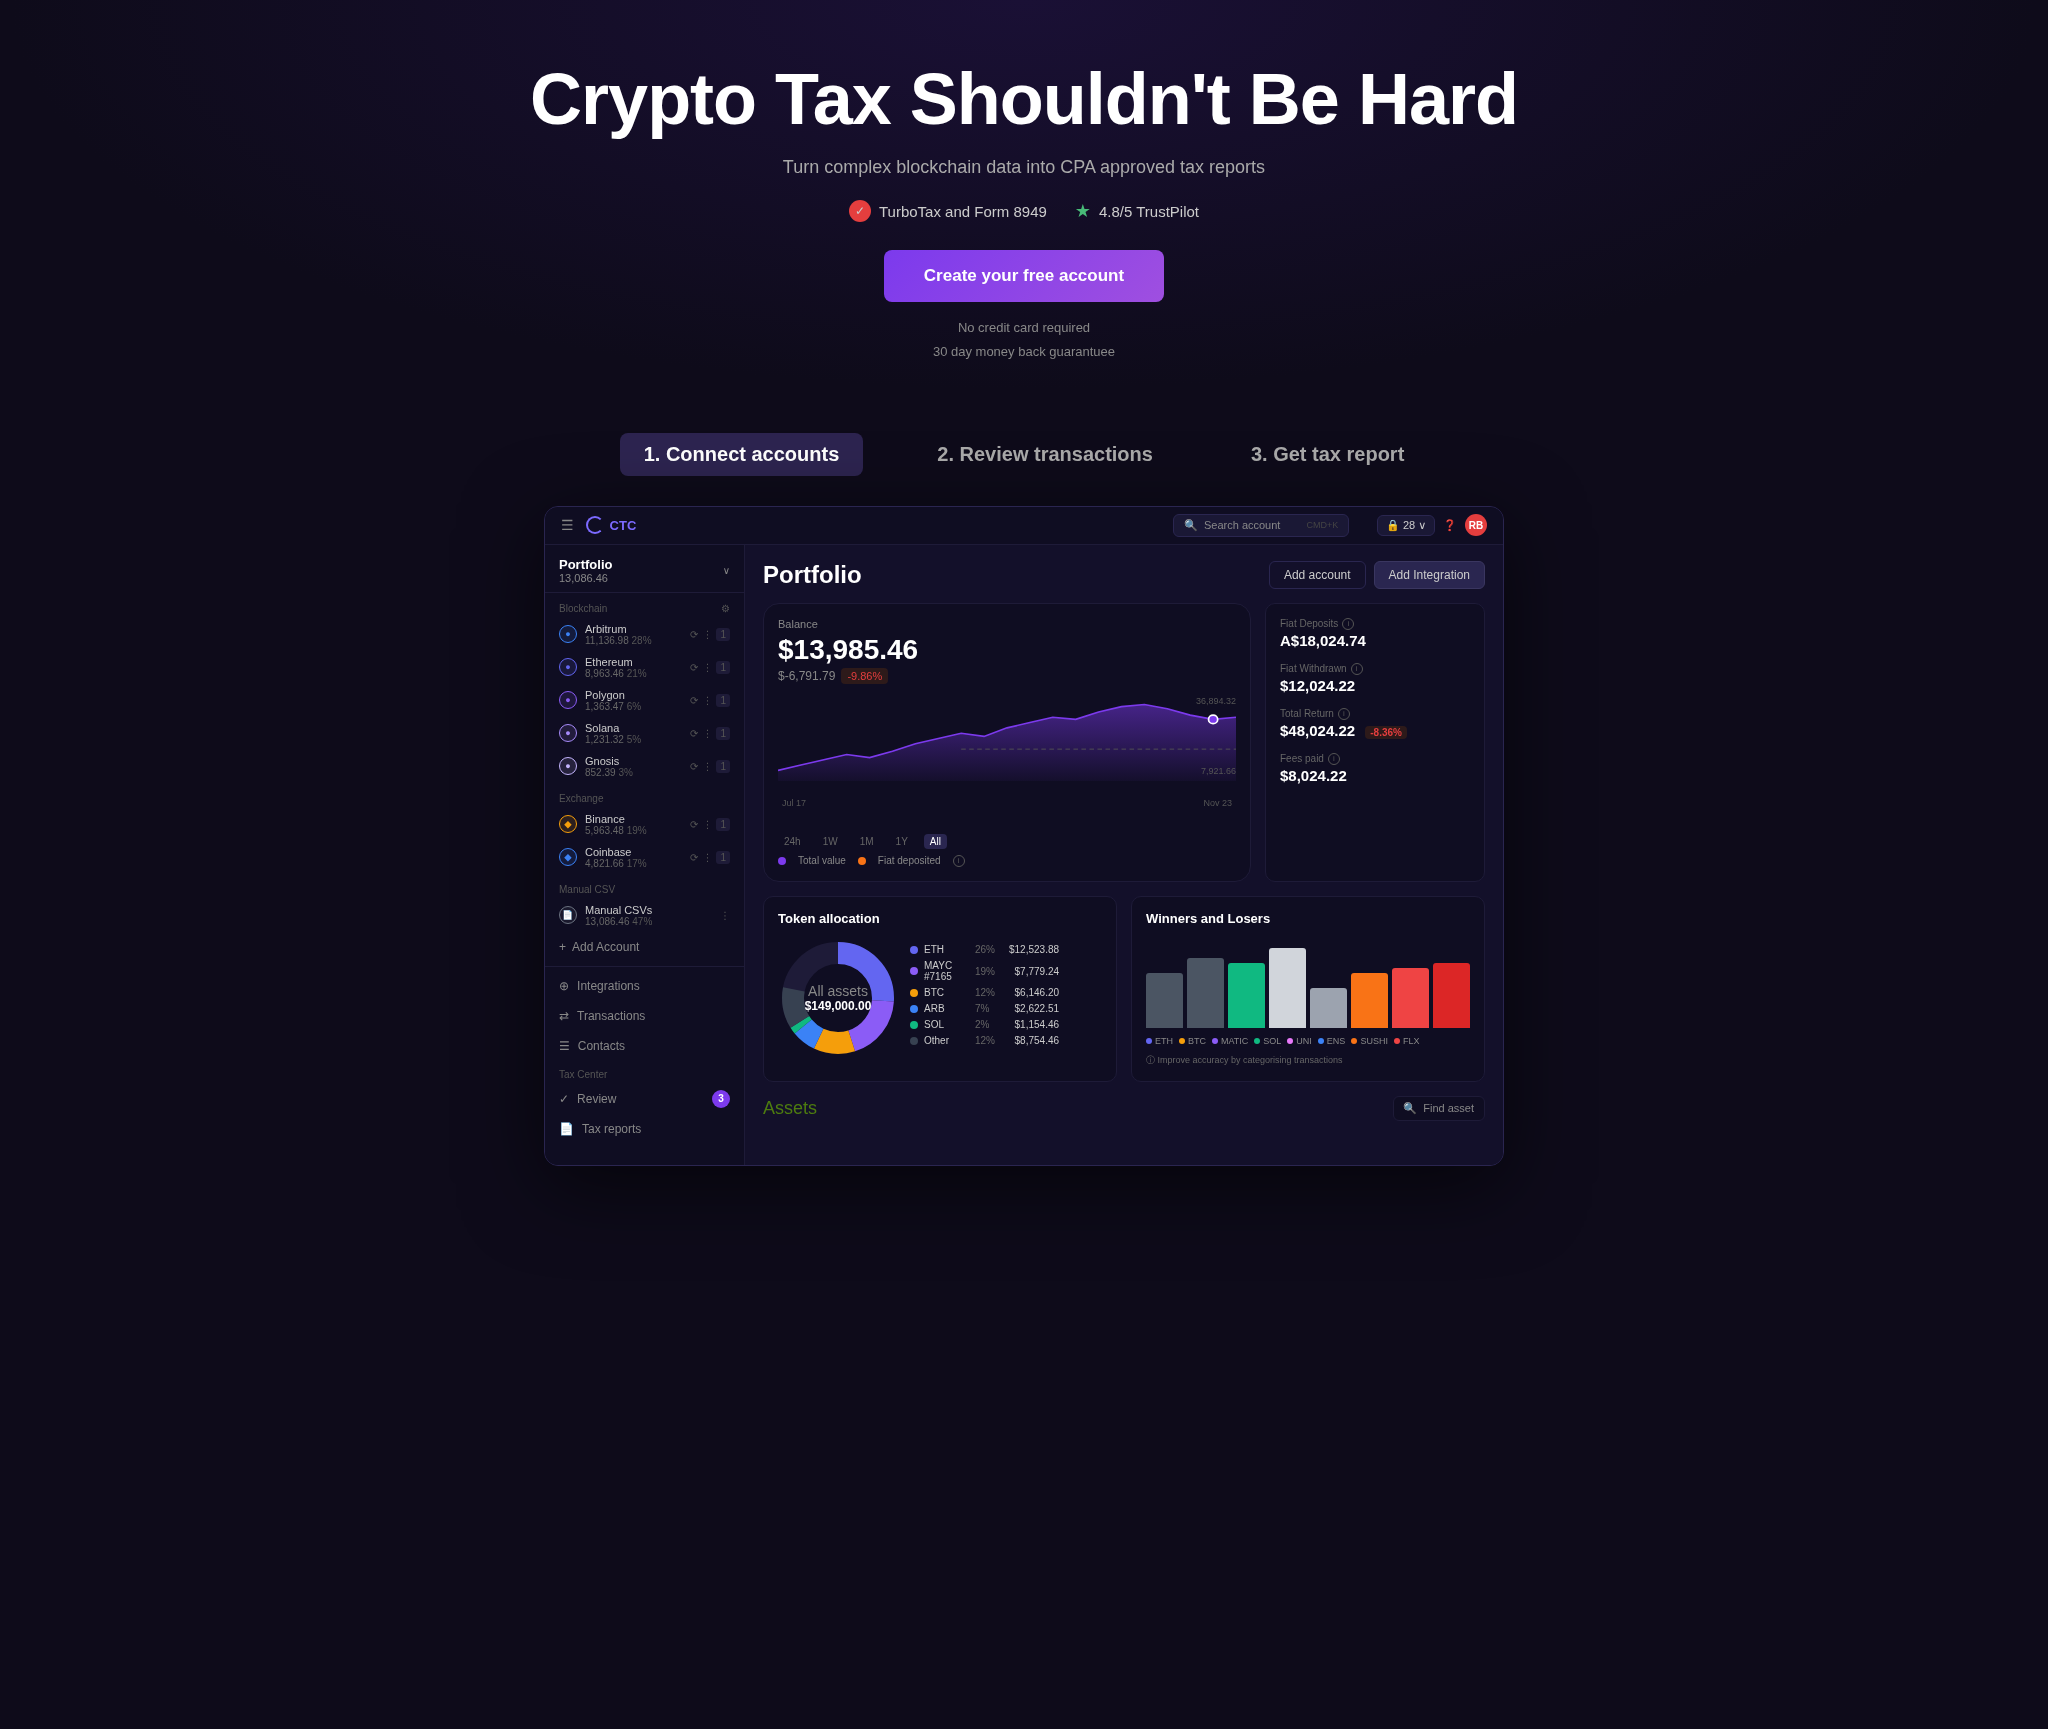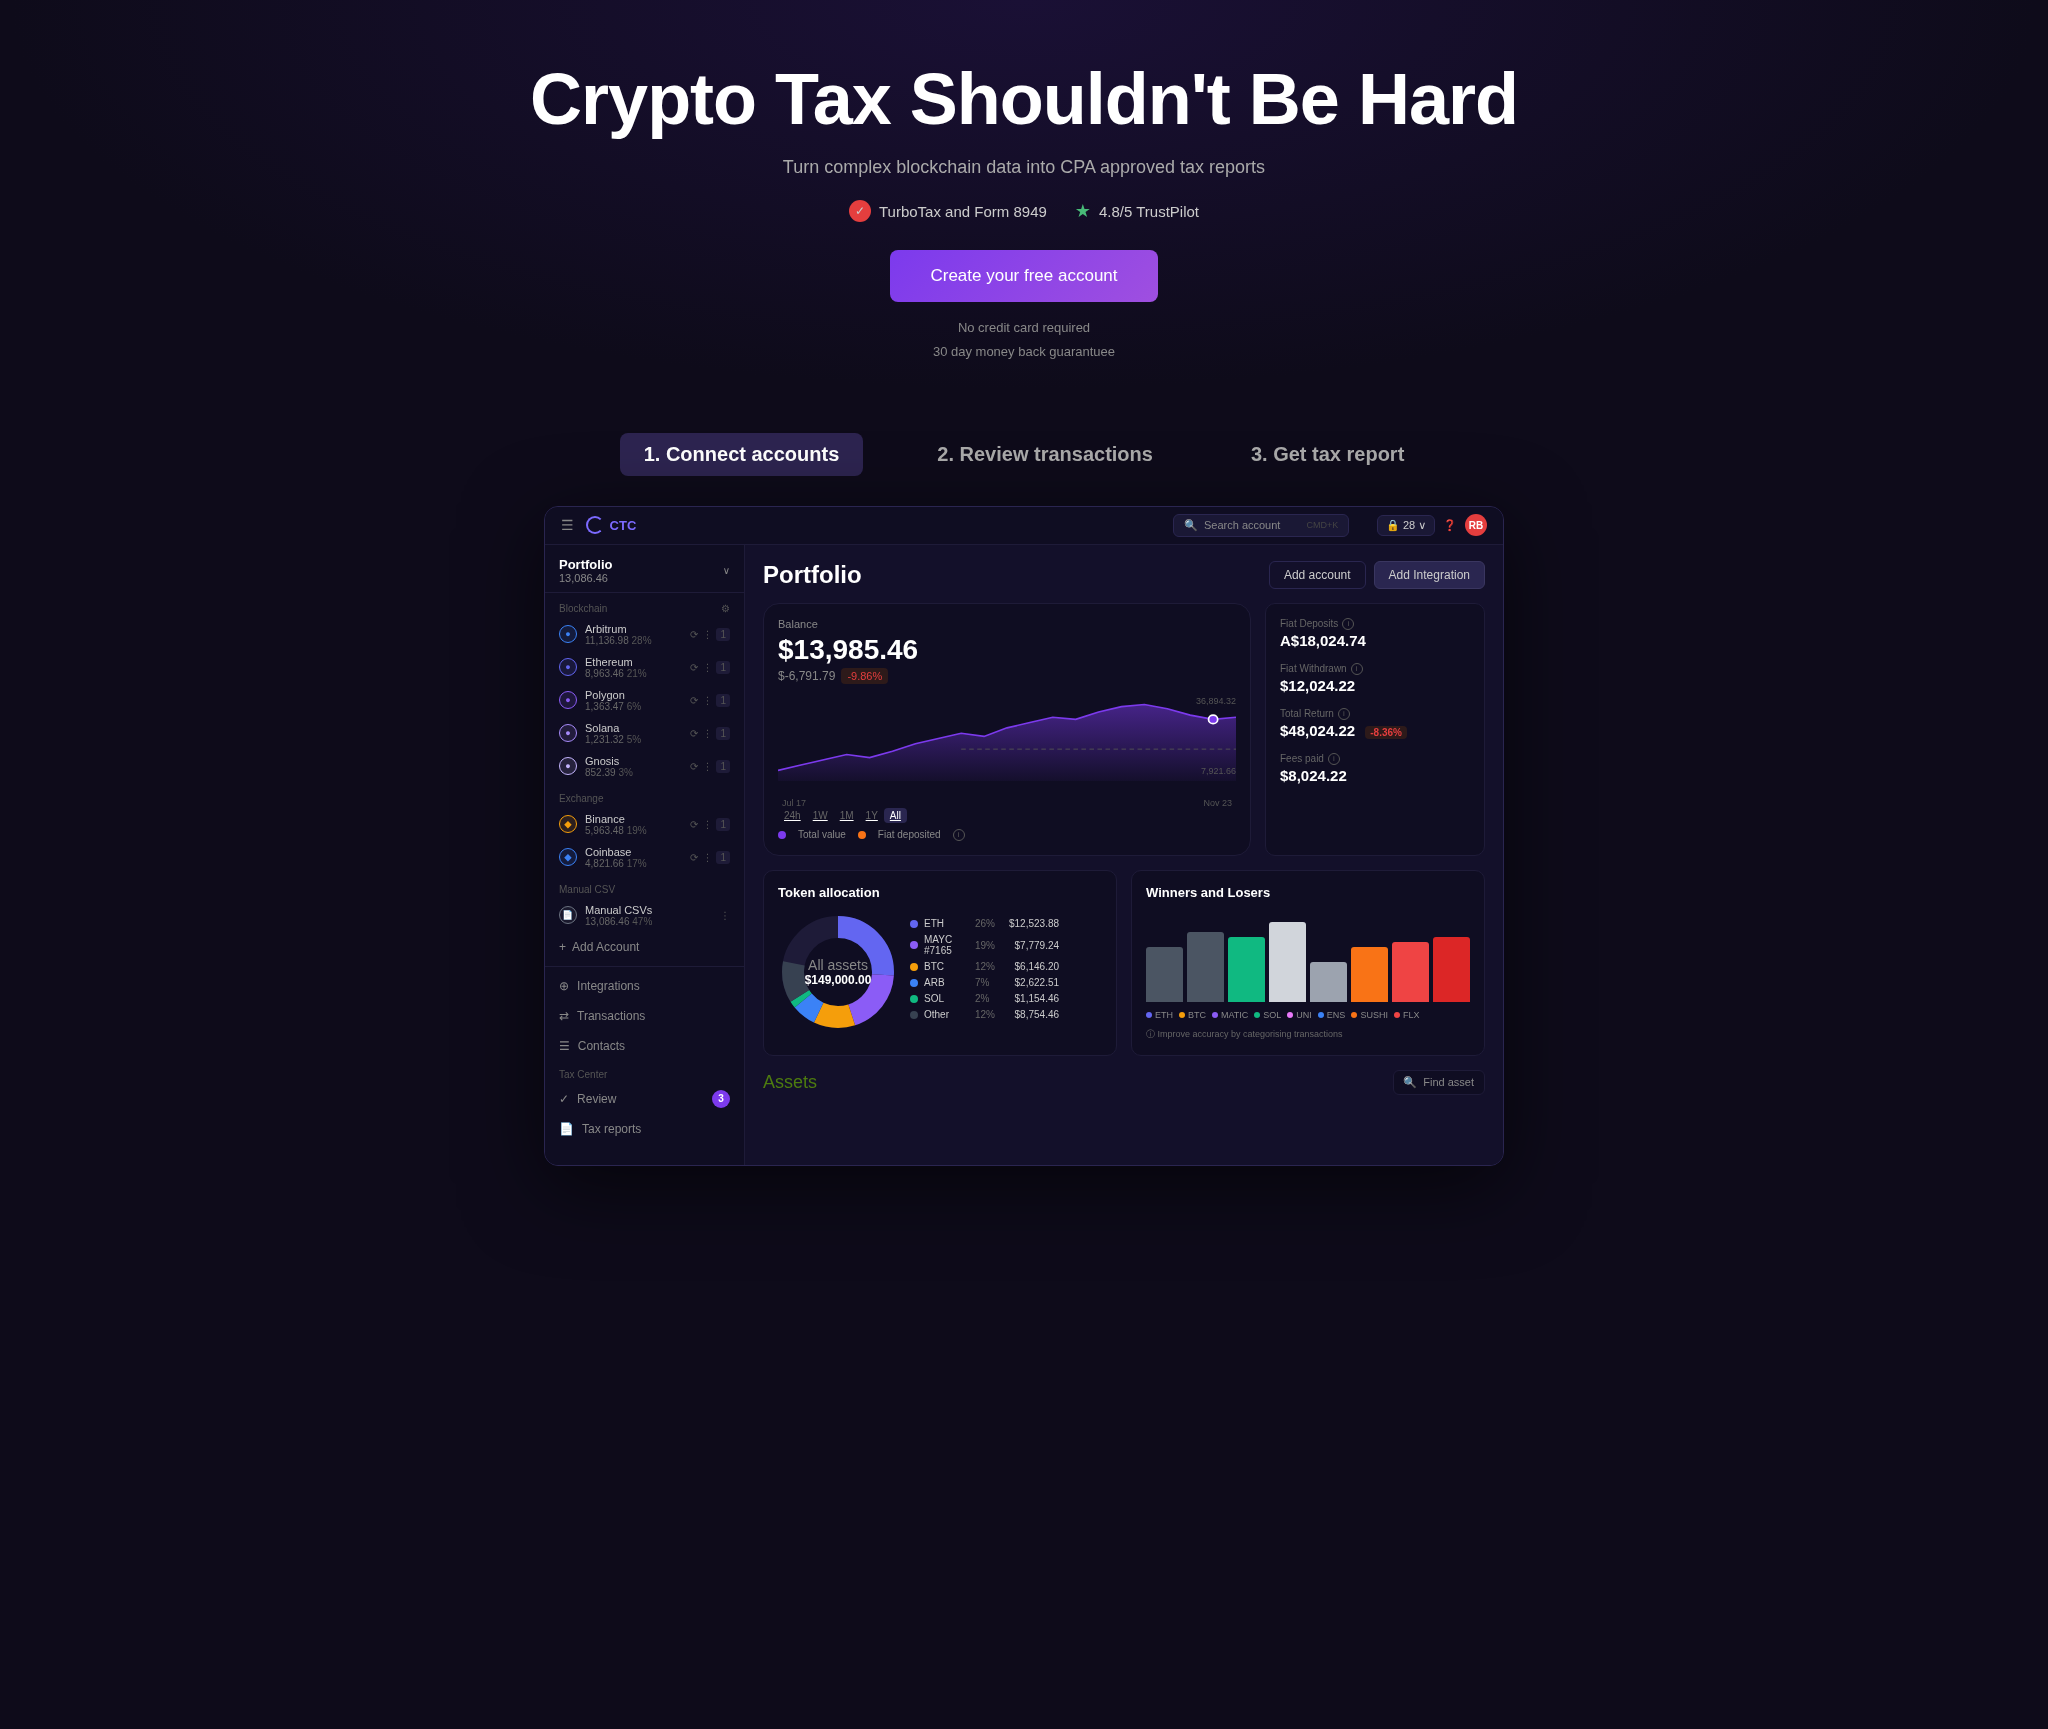--- a/index.html
+++ b/index.html
@@ -57,21 +57,21 @@
     .badge-icon-star {
       color: #48bb78;
       font-size: 18px;
     }
     .cta-button {
       background: linear-gradient(135deg, #7c3aed, #9f4fe0);
       color: #fff;
       border: none;
       padding: 16px 40px;
       font-size: 17px;
-      font-weight: 400;
+      font-weight: 700;
       border-radius: 8px;
       cursor: pointer;
       display: inline-block;
       margin-bottom: 14px;
     }
     .hero-fine-print {
       font-size: 13px;
       color: #888;
       line-height: 1.8;
     }
@@ -411,23 +411,22 @@
     .chart-x-labels {
       display: flex;
       justify-content: space-between;
       font-size: 9px;
       color: #555;
       margin-top: 2px;
       padding: 0 4px;
     }
     .chart-time-btns {
       display: flex;
-      gap: 0;
-      margin-top: 0;
-      text-decoration: underline;
+      gap: 10px;
+      margin-top: 26px;
     }
     .time-btn {
       font-size: 10px;
       color: #666;
       padding: 2px 6px;
       border-radius: 4px;
       cursor: pointer;
       background: transparent;
       border: none;
     }

